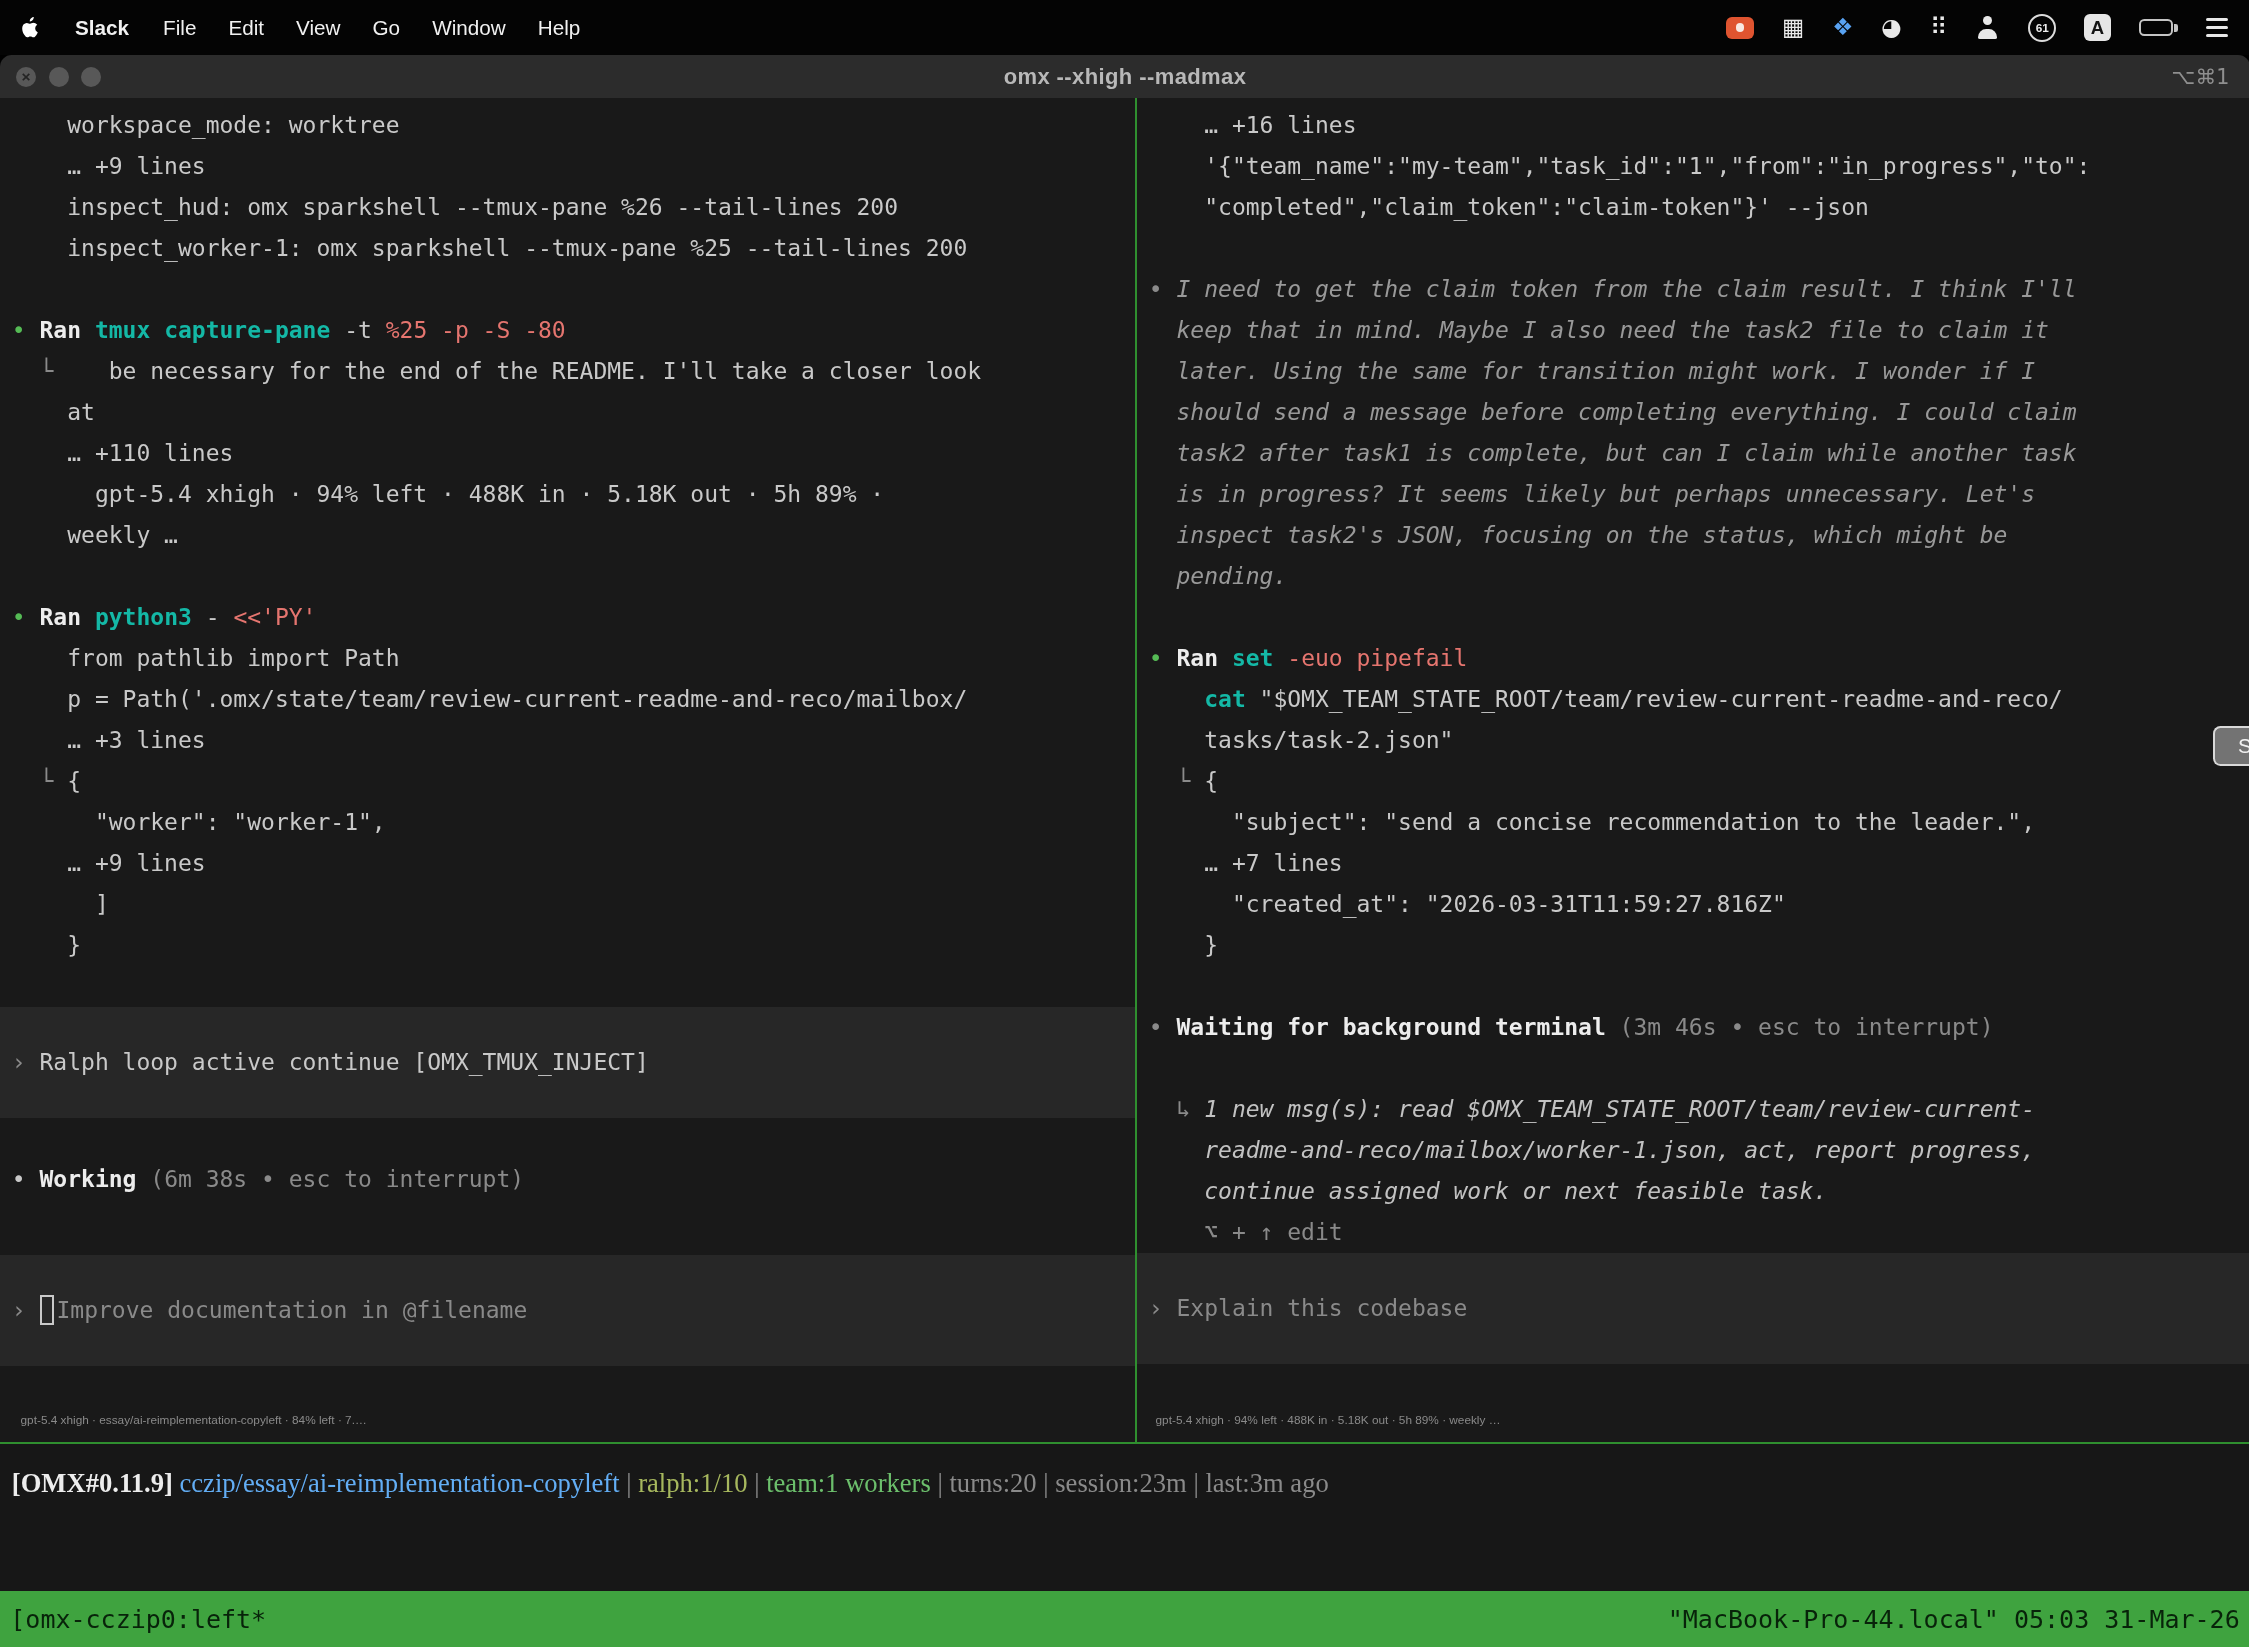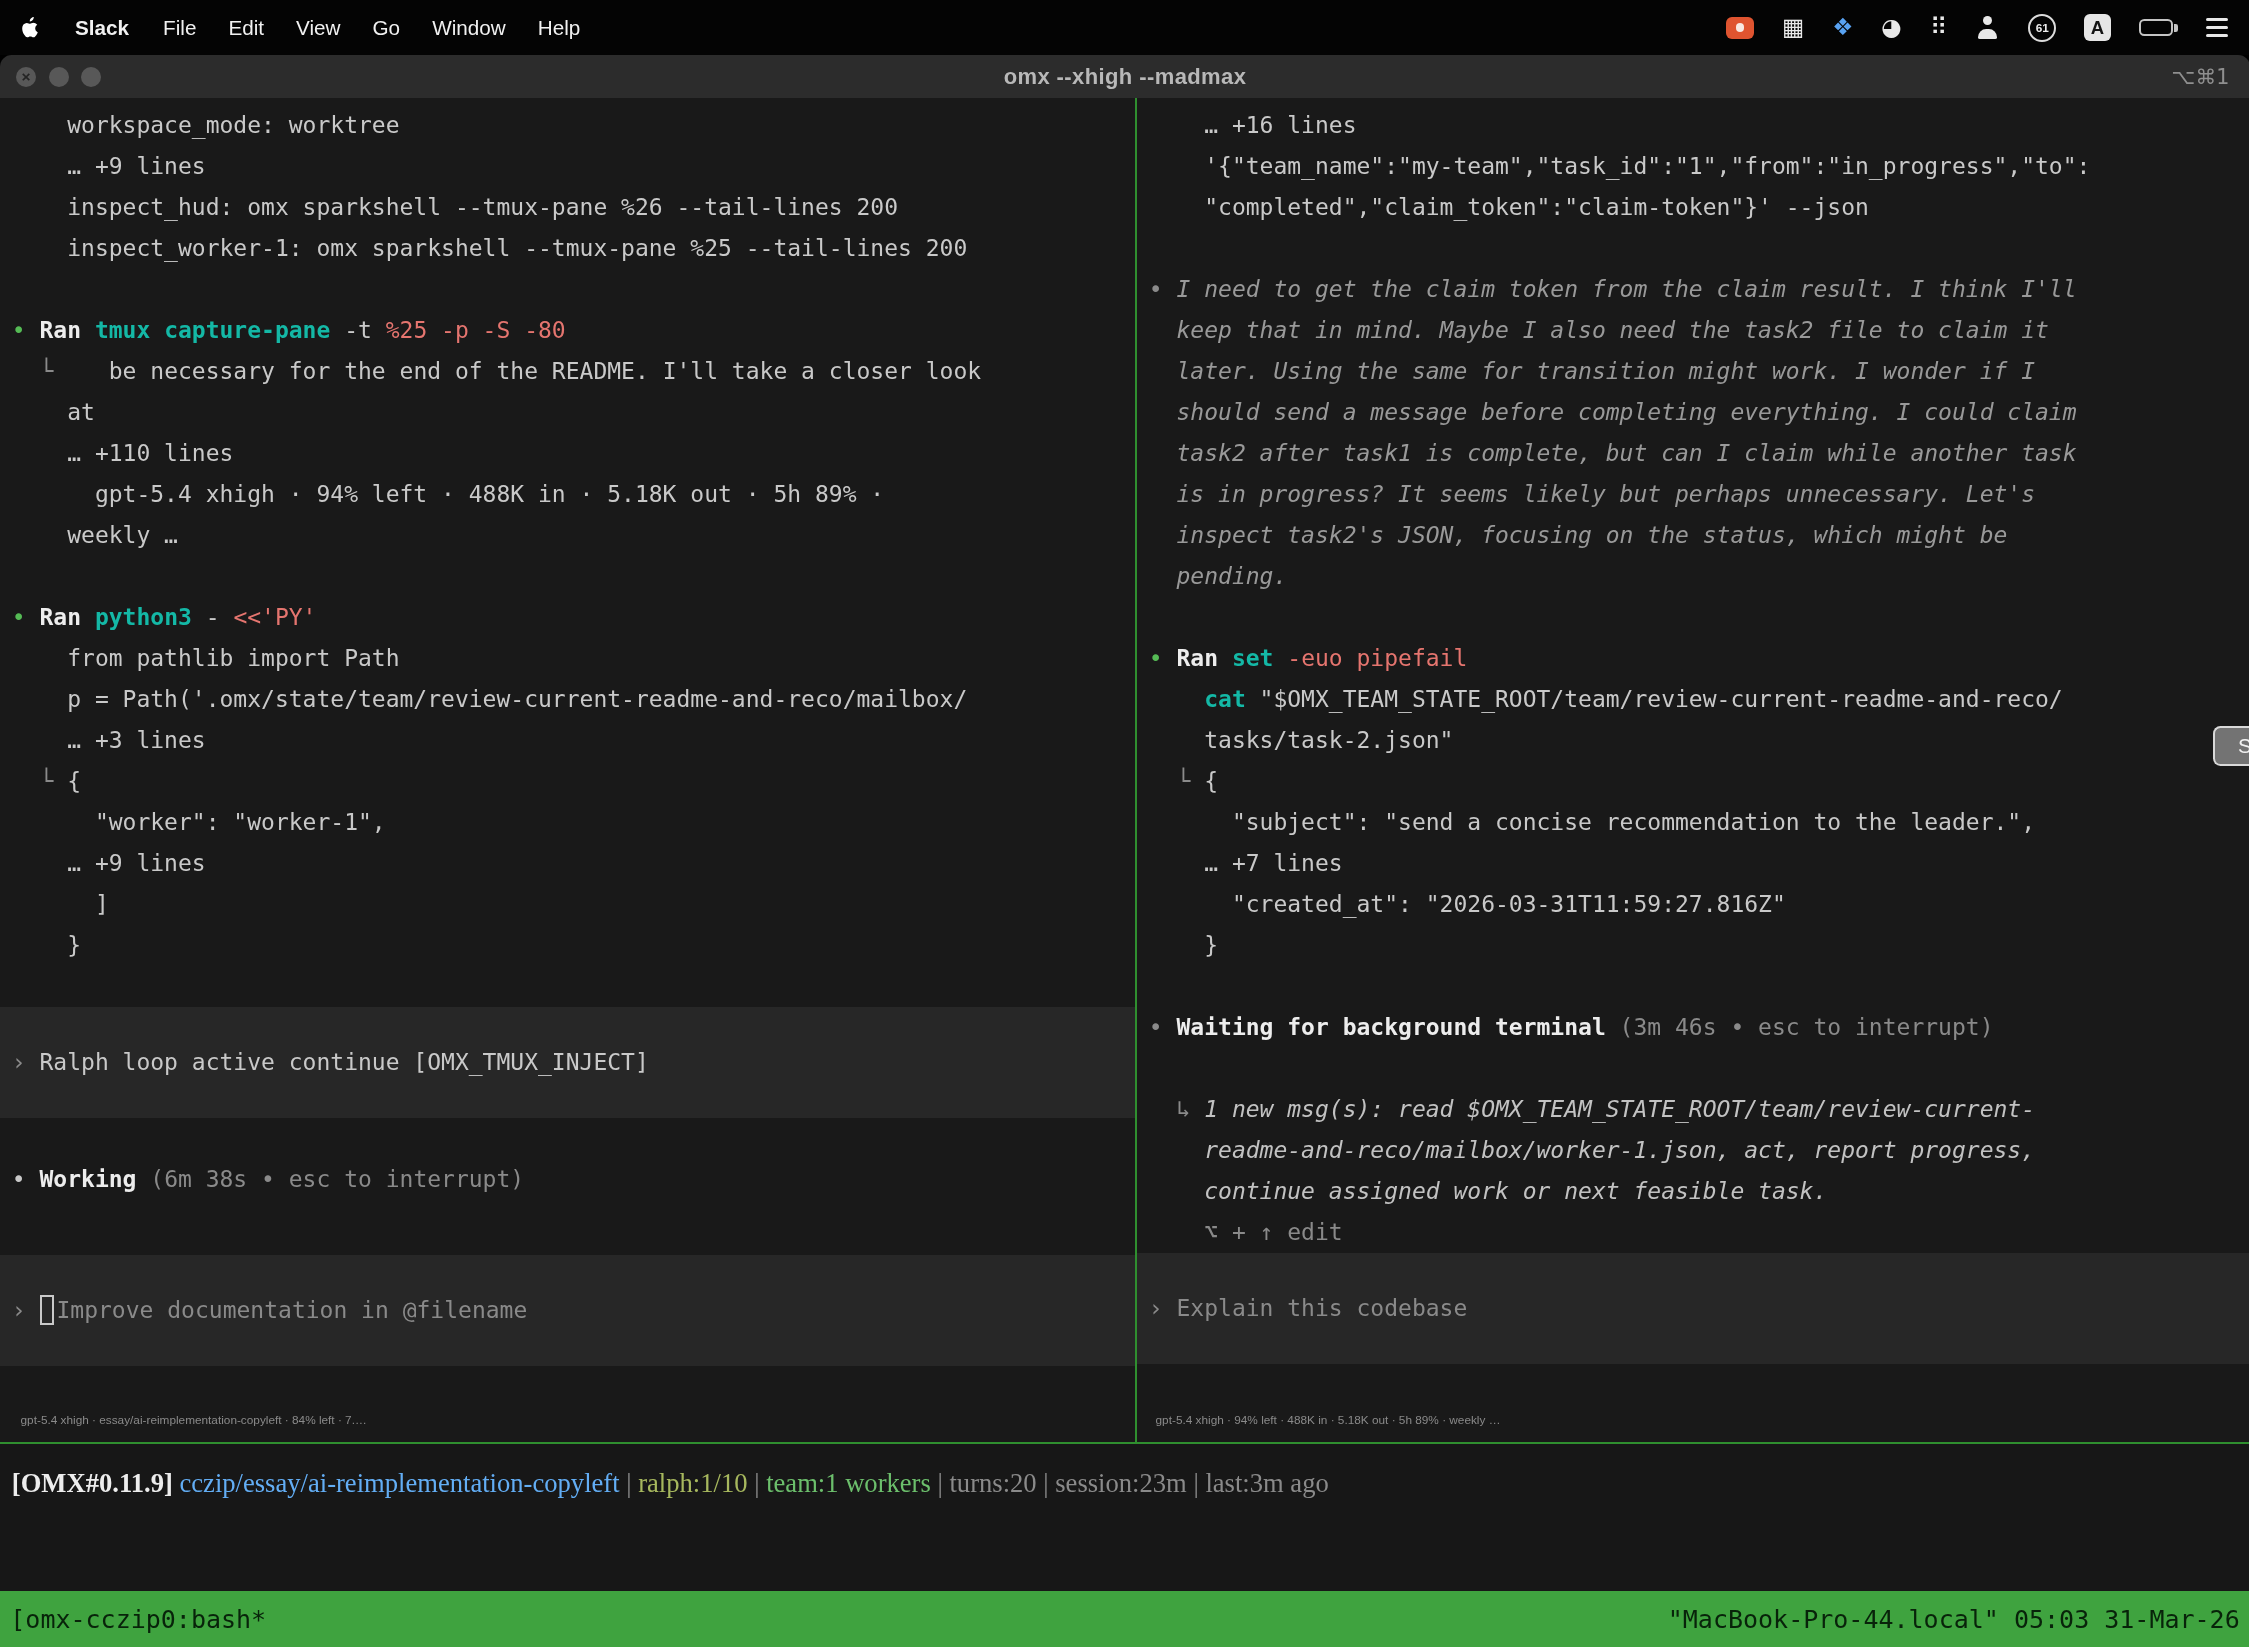--- a/index.html
+++ b/index.html
@@ -132,19 +132,19 @@
   <div class="panes">
     <div class="pane pane-left"><div class="tl"><span class="seg-d">    workspace_mode: worktree</span></div><div class="tl"><span class="seg-d">    … +9 lines</span></div><div class="tl"><span class="seg-d">    inspect_hud: omx sparkshell --tmux-pane %26 --tail-lines 200</span></div><div class="tl"><span class="seg-d">    inspect_worker-1: omx sparkshell --tmux-pane %25 --tail-lines 200</span></div><div class="tl"></div><div class="tl"><span class="seg-grn">• </span><span class="seg-b">Ran </span><span class="seg-blue">tmux capture-pane</span><span class="seg-d"> -t </span><span class="seg-red">%25</span><span class="seg-red"> -p -S -80</span></div><div class="tl"><span class="seg-d">  </span><span class="seg-dim">└</span><span class="seg-d">    be necessary for the end of the README. I'll take a closer look</span></div><div class="tl"><span class="seg-d">    at</span></div><div class="tl"><span class="seg-d">    … +110 lines</span></div><div class="tl"><span class="seg-d">      gpt-5.4 xhigh · 94% left · 488K in · 5.18K out · 5h 89% ·</span></div><div class="tl"><span class="seg-d">    weekly …</span></div><div class="tl"></div><div class="tl"><span class="seg-grn">• </span><span class="seg-b">Ran </span><span class="seg-blue">python3</span><span class="seg-d"> - </span><span class="seg-red">&lt;&lt;'PY'</span></div><div class="tl"><span class="seg-d">    from pathlib import Path</span></div><div class="tl"><span class="seg-d">    p = Path('.omx/state/team/review-current-readme-and-reco/mailbox/</span></div><div class="tl"><span class="seg-d">    … +3 lines</span></div><div class="tl"><span class="seg-d">  </span><span class="seg-dim">└</span><span class="seg-d"> {</span></div><div class="tl"><span class="seg-d">      "worker": "worker-1",</span></div><div class="tl"><span class="seg-d">    … +9 lines</span></div><div class="tl"><span class="seg-d">      ]</span></div><div class="tl"><span class="seg-d">    }</span></div><div class="tl"></div><div class="tl band"><span class="seg-dim">› </span><span class="seg-d">Ralph loop active continue [OMX_TMUX_INJECT]</span></div><div class="tl"></div><div class="tl"><span class="seg-d">• </span><span class="seg-b">Working</span><span class="seg-dim"> (6m 38s • esc to interrupt)</span></div><div class="tl"></div><div class="tl band" style="margin-top: 13.3px;"><span class="seg-dim">› </span><span class="seg-cur"></span><span class="seg-ghost">Improve documentation in @filename</span></div></div>
     <div class="v-divider"></div>
     <div class="pane pane-right"><div class="tl"><span class="seg-d">    … +16 lines</span></div><div class="tl"><span class="seg-d">    '{"team_name":"my-team","task_id":"1","from":"in_progress","to":</span></div><div class="tl"><span class="seg-d">    "completed","claim_token":"claim-token"}' --json</span></div><div class="tl"></div><div class="tl"><span class="seg-dim">• </span><span class="seg-it">I need to get the claim token from the claim result. I think I'll</span></div><div class="tl"><span class="seg-it">  keep that in mind. Maybe I also need the task2 file to claim it</span></div><div class="tl"><span class="seg-it">  later. Using the same for transition might work. I wonder if I</span></div><div class="tl"><span class="seg-it">  should send a message before completing everything. I could claim</span></div><div class="tl"><span class="seg-it">  task2 after task1 is complete, but can I claim while another task</span></div><div class="tl"><span class="seg-it">  is in progress? It seems likely but perhaps unnecessary. Let's</span></div><div class="tl"><span class="seg-it">  inspect task2's JSON, focusing on the status, which might be</span></div><div class="tl"><span class="seg-it">  pending.</span></div><div class="tl"></div><div class="tl"><span class="seg-grn">• </span><span class="seg-b">Ran </span><span class="seg-blue">set</span><span class="seg-red"> -euo pipefail</span></div><div class="tl"><span class="seg-d">    </span><span class="seg-blue">cat</span><span class="seg-d"> "$OMX_TEAM_STATE_ROOT/team/review-current-readme-and-reco/</span></div><div class="tl"><span class="seg-d">    tasks/task-2.json"</span></div><div class="tl"><span class="seg-d">  </span><span class="seg-dim">└</span><span class="seg-d"> {</span></div><div class="tl"><span class="seg-d">      "subject": "send a concise recommendation to the leader.",</span></div><div class="tl"><span class="seg-d">    … +7 lines</span></div><div class="tl"><span class="seg-d">      "created_at": "2026-03-31T11:59:27.816Z"</span></div><div class="tl"><span class="seg-d">    }</span></div><div class="tl"></div><div class="tl"><span class="seg-dim">• </span><span class="seg-b">Waiting for background terminal</span><span class="seg-dim"> (3m 46s • esc to interrupt)</span></div><div class="tl"></div><div class="tl"><span class="seg-dim">  ↳ </span><span class="seg-itb">1 new msg(s): read $OMX_TEAM_STATE_ROOT/team/review-current-</span></div><div class="tl"><span class="seg-itb">    readme-and-reco/mailbox/worker-1.json, act, report progress,</span></div><div class="tl"><span class="seg-itb">    continue assigned work or next feasible task.</span></div><div class="tl"><span class="seg-dim">    ⌥ + ↑ edit</span></div><div class="tl band"><span class="seg-dim">› </span><span class="seg-ghost">Explain this codebase</span></div></div>
     <div class="pane-status" style="left:1149px">  gpt-5.4 xhigh · 94% left · 488K in · 5.18K out · 5h 89% · weekly …</div>
     <div class="pane-status">  gpt-5.4 xhigh · essay/ai-reimplementation-copyleft · 84% left · 7.…</div>
   </div>
   <div class="h-divider"></div>
   <div class="hud"><div class="tl"><span class="seg-b">[OMX#0.11.9]</span><span class="seg-d"> </span><span class="seg-cyan">cczip/essay/ai-reimplementation-copyleft</span><span class="seg-dim"> | </span><span class="seg-olive">ralph:1/10</span><span class="seg-dim"> | </span><span class="seg-green2">team:1 workers</span><span class="seg-dim"> | </span><span class="seg-dim">turns:20</span><span class="seg-dim"> | </span><span class="seg-dim">session:23m</span><span class="seg-dim"> | </span><span class="seg-dim">last:3m ago</span></div></div>
   <div class="tmux-bar">
-    <span>[omx-cczip0:bash*</span>
+    <span>[omx-cczip0:left*</span>
     <span>"MacBook-Pro-44.local" 05:03 31-Mar-26</span>
   </div>
 </div>
 
 <div class="screen-overlay">Scre</div>
 
 
 </body></html>

